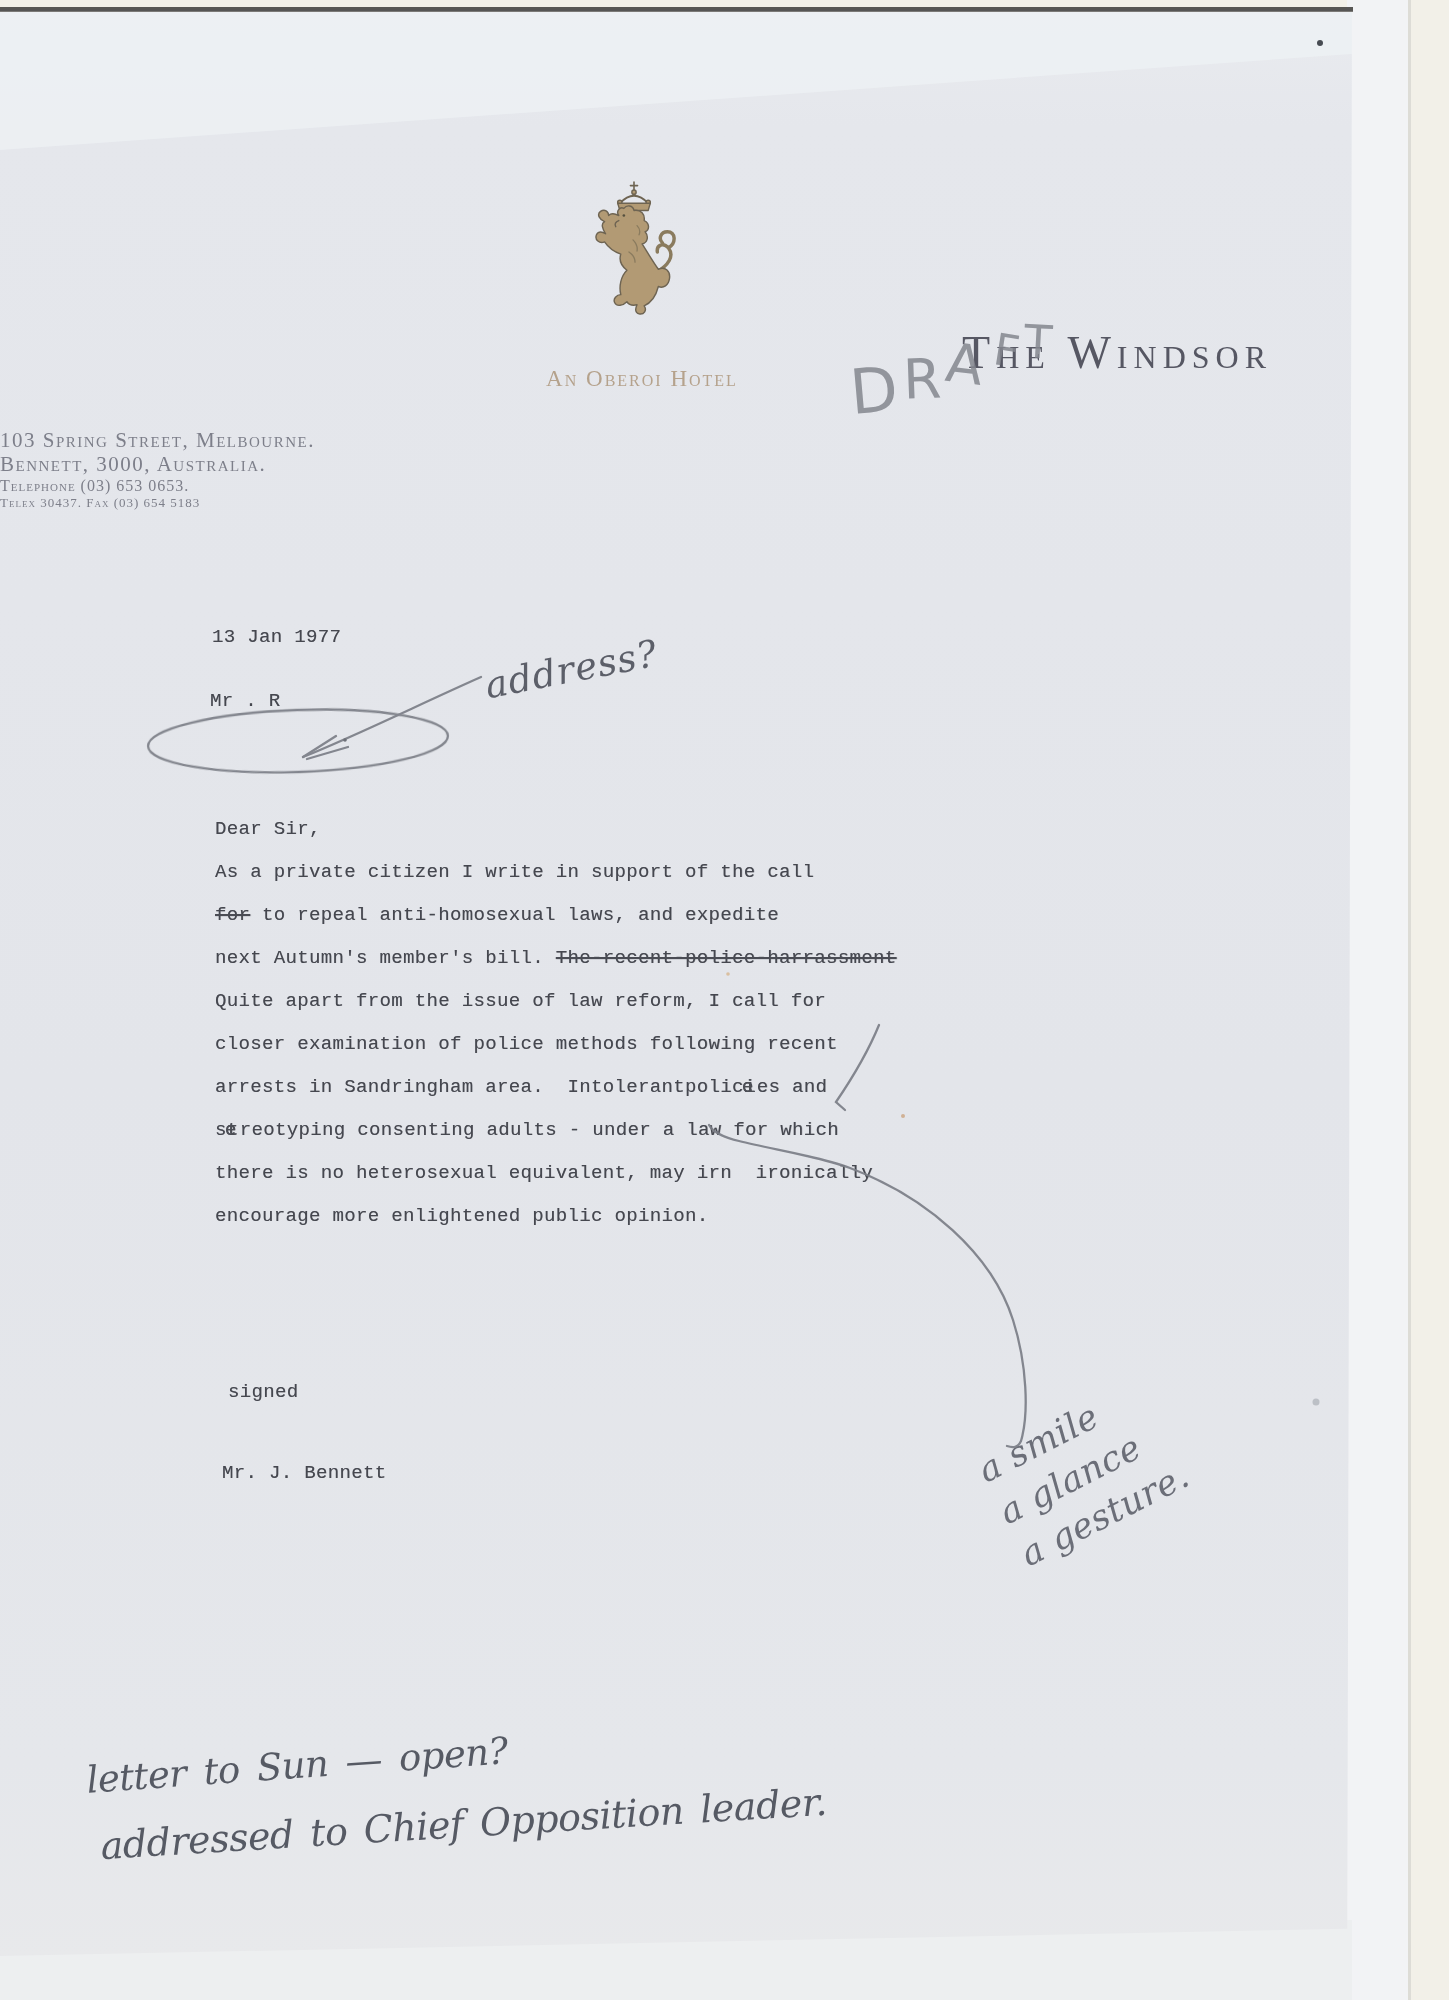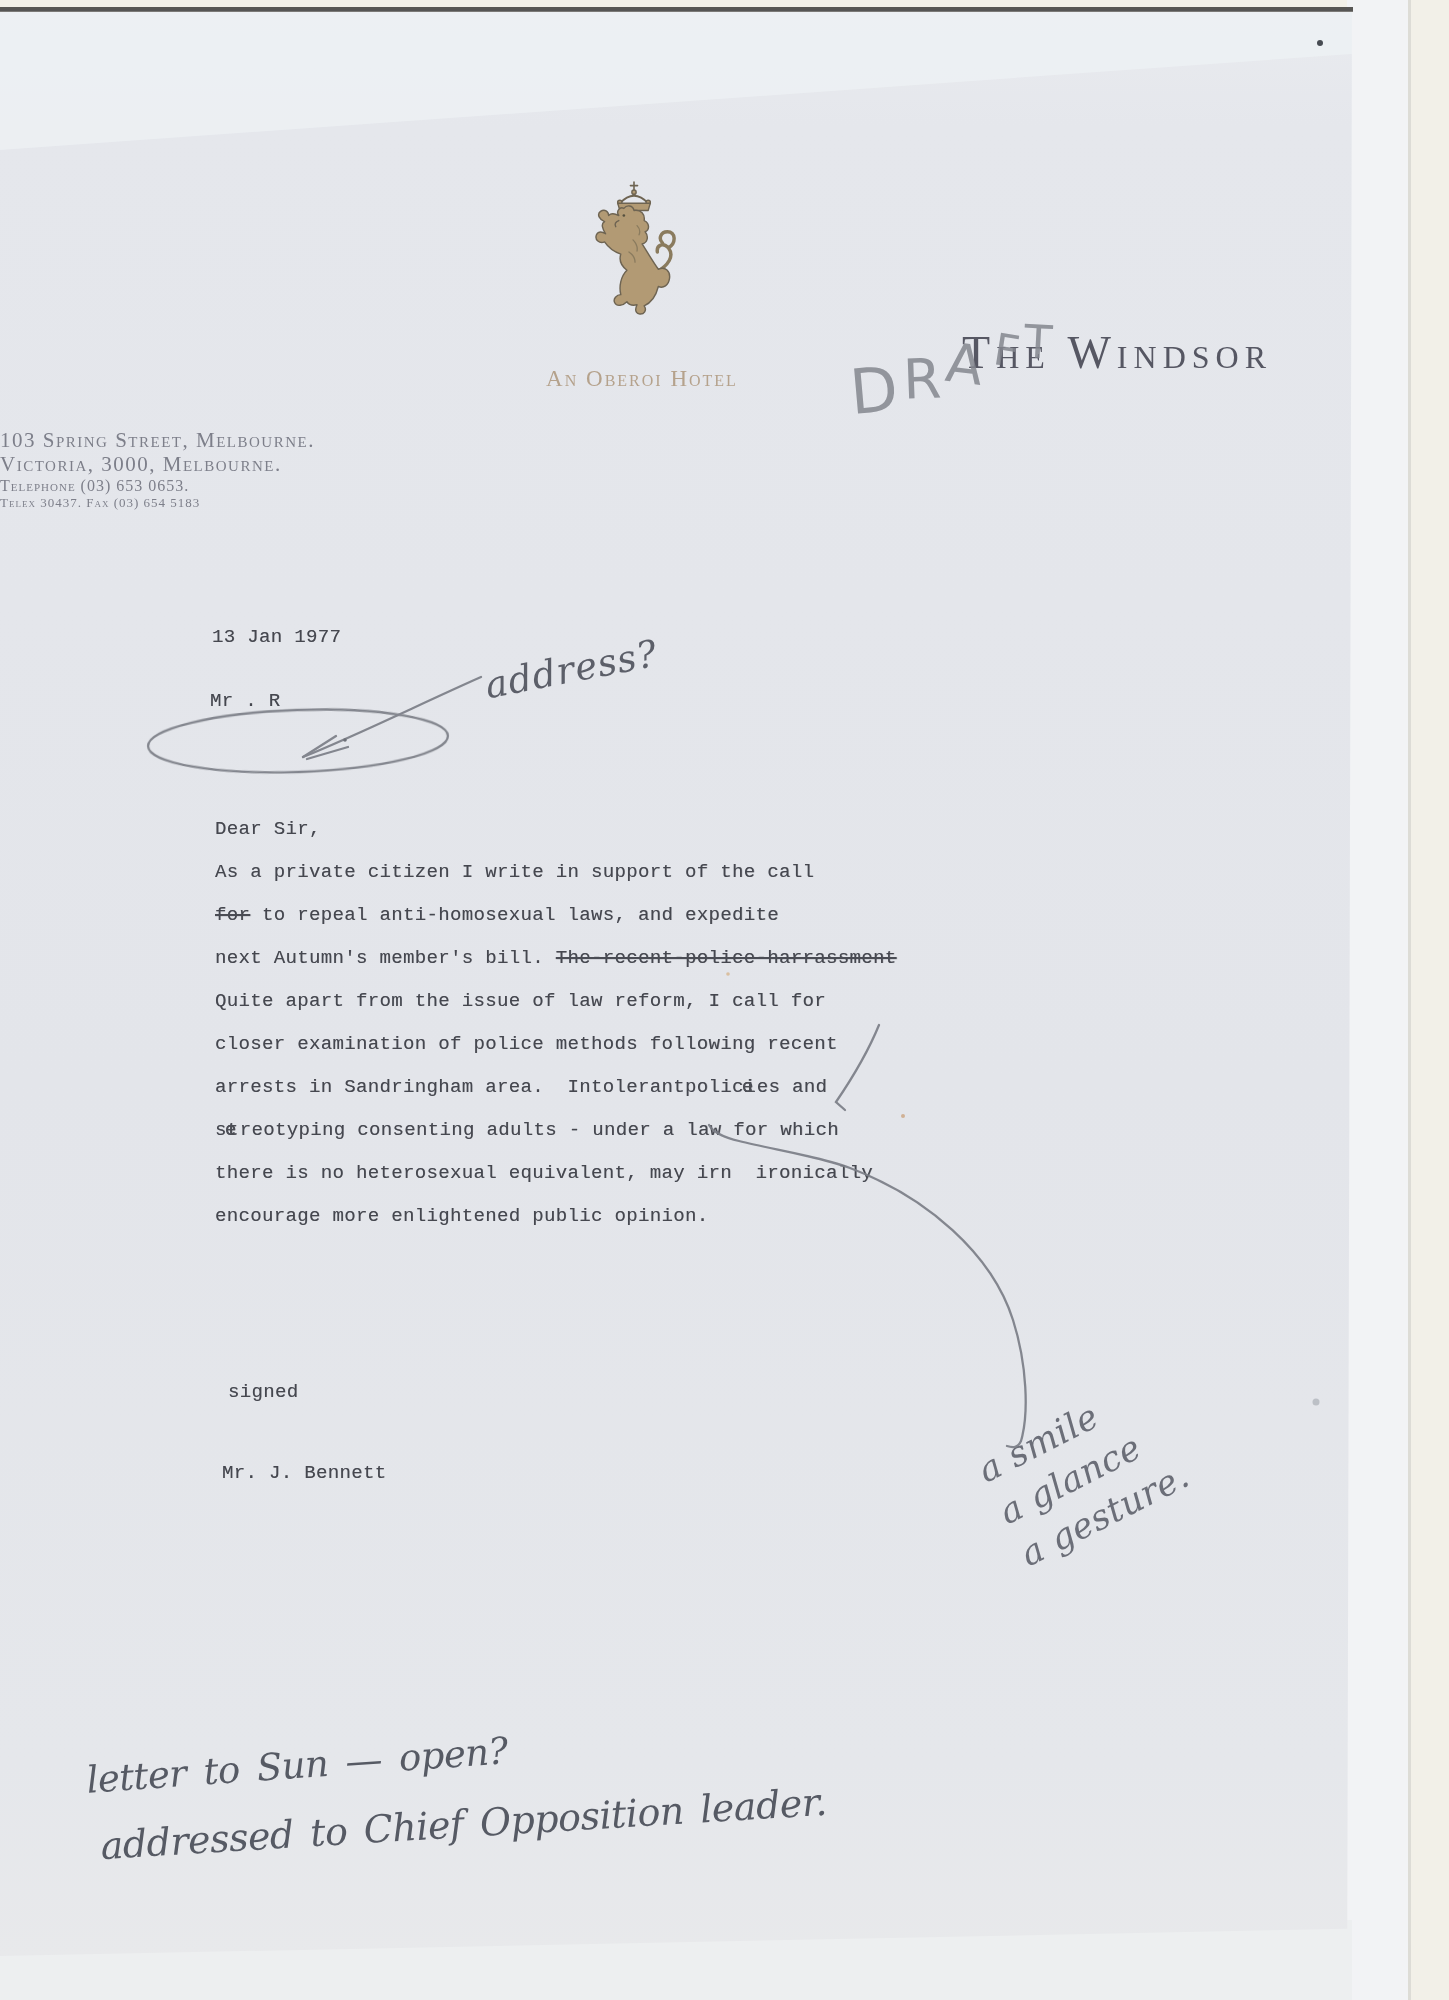--- a/index.html
+++ b/index.html
@@ -95,21 +95,21 @@
     <path d="M30 34 C27 30 31 25 35 27 C38 23 44 24 45 29 C52 28 56 33 55 39 C60 41 61 48 56 50 C60 55 58 61 53 62 C58 70 64 80 69 87 C76 84 81 89 80 96 C79 103 74 106 69 104 C67 112 62 120 55 123 C58 127 55 132 50 131 C46 130 46 126 48 122 C44 123 40 122 38 119 C34 123 28 124 26 120 C24 116 28 112 32 112 C30 104 32 94 38 88 C33 84 30 78 32 72 C26 70 20 66 16 60 C11 62 6 58 8 53 C10 49 14 50 17 52 C14 47 12 42 16 40 C11 38 8 33 12 30 C16 27 20 30 20 34 C23 31 26 32 30 34 Z"></path>
 
     <circle cx="35" cy="34" r="1.3" fill="#55503f" stroke="none"></circle>
     <path d="M30 39 q-5 2 -3 6" fill="none" stroke="#6e6452" stroke-width="1.4"></path>
     <path d="M48 44 q4 4 2 9 M44 58 q5 5 4 11 M40 70 q6 4 6 10" fill="none" stroke="#8a7b5e" stroke-width="1.3"></path>
   </g>
 </svg>
 <div class="hotel-name">The Windsor</div>
 <div class="tagline">An Oberoi Hotel</div>
 <div class="addr addr1">103 Spring Street, Melbourne.</div>
-<div class="addr addr2">Victoria, 3000, Melbourne.</div>
+<div class="addr addr2">Bennett, 3000, Australia.</div>
 <div class="addr addr3">Telephone (03) 653 0653.</div>
 <div class="addr addr4">Telex 30437. Fax (03) 654 5183</div>
 
 <div class="typed" style="left:212px;top:626px;">13 Jan 1977</div>
 <div class="typed" style="left:210px;top:690px;text-align:right;">Mr . R</div>
 <div>
     <div class="tline" style="left: 215px; top: 818px;"><span>Dear Sir,</span></div>
     <div class="tline" style="left: 215px; top: 861px;"><span>As a private citizen I write in support of the call</span></div>
     <div class="tline" style="left: 215px; top: 904px;"><span class="strike">for</span><span> to repeal anti-homosexual laws, and expedite</span></div>
     <div class="tline" style="left: 215px; top: 947px;"><span>next Autumn's member's bill. </span><span class="strike">The-recent-police-harrassment</span></div>

